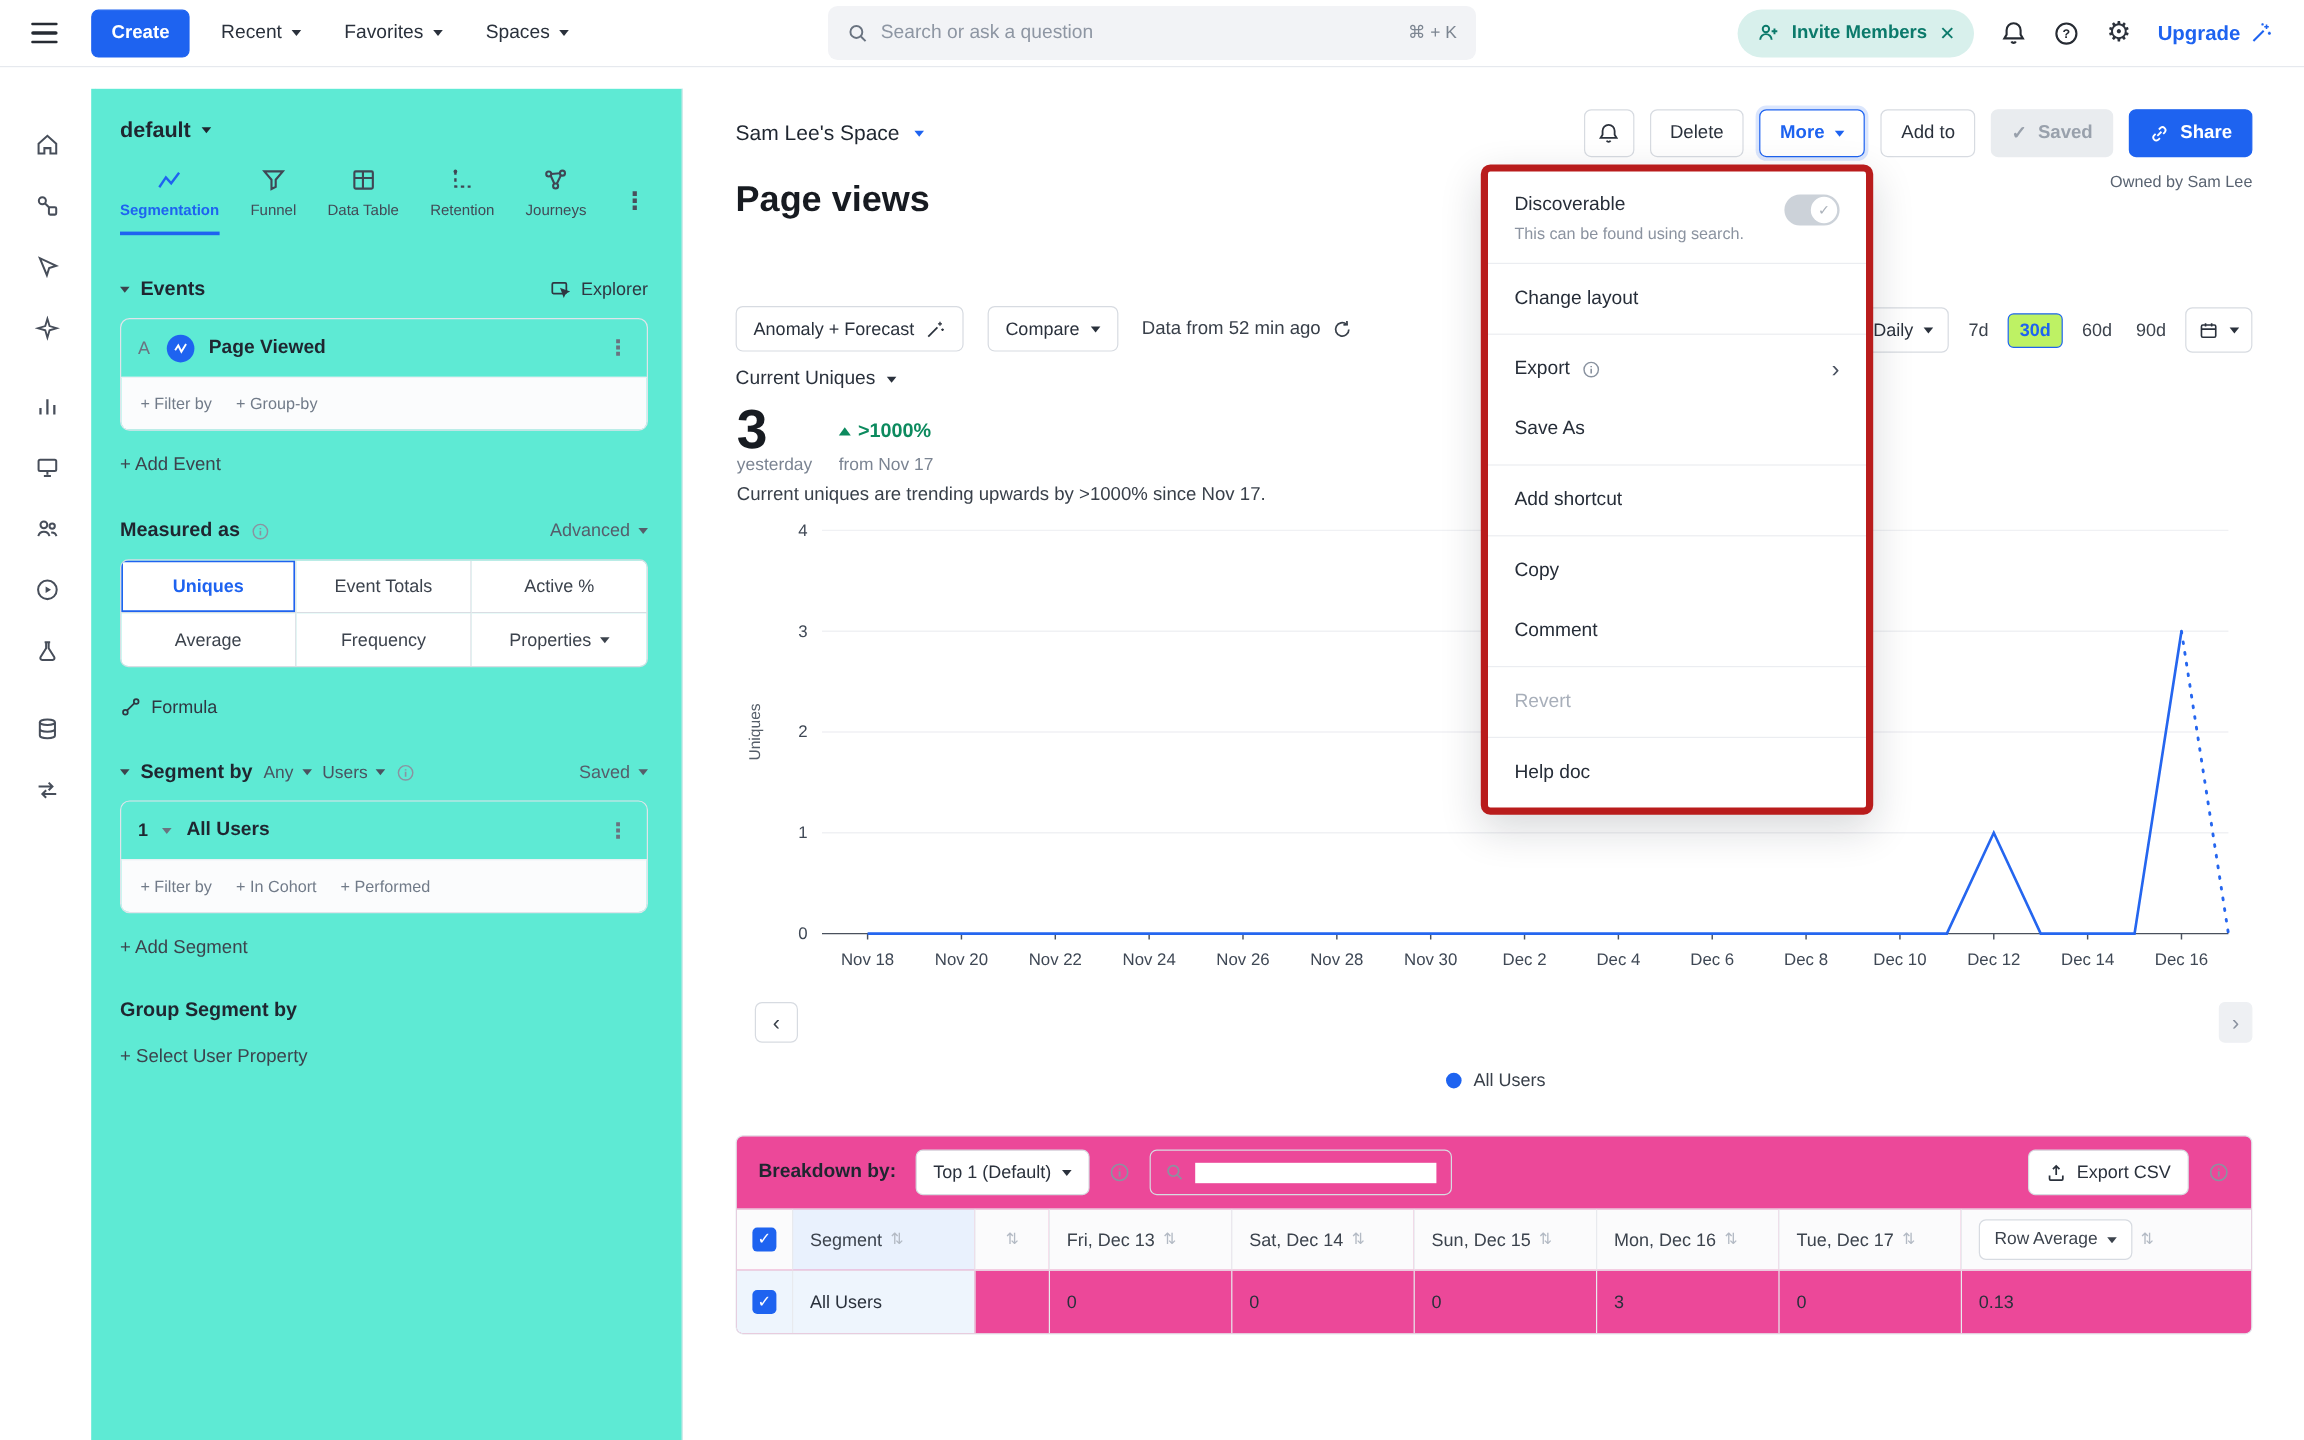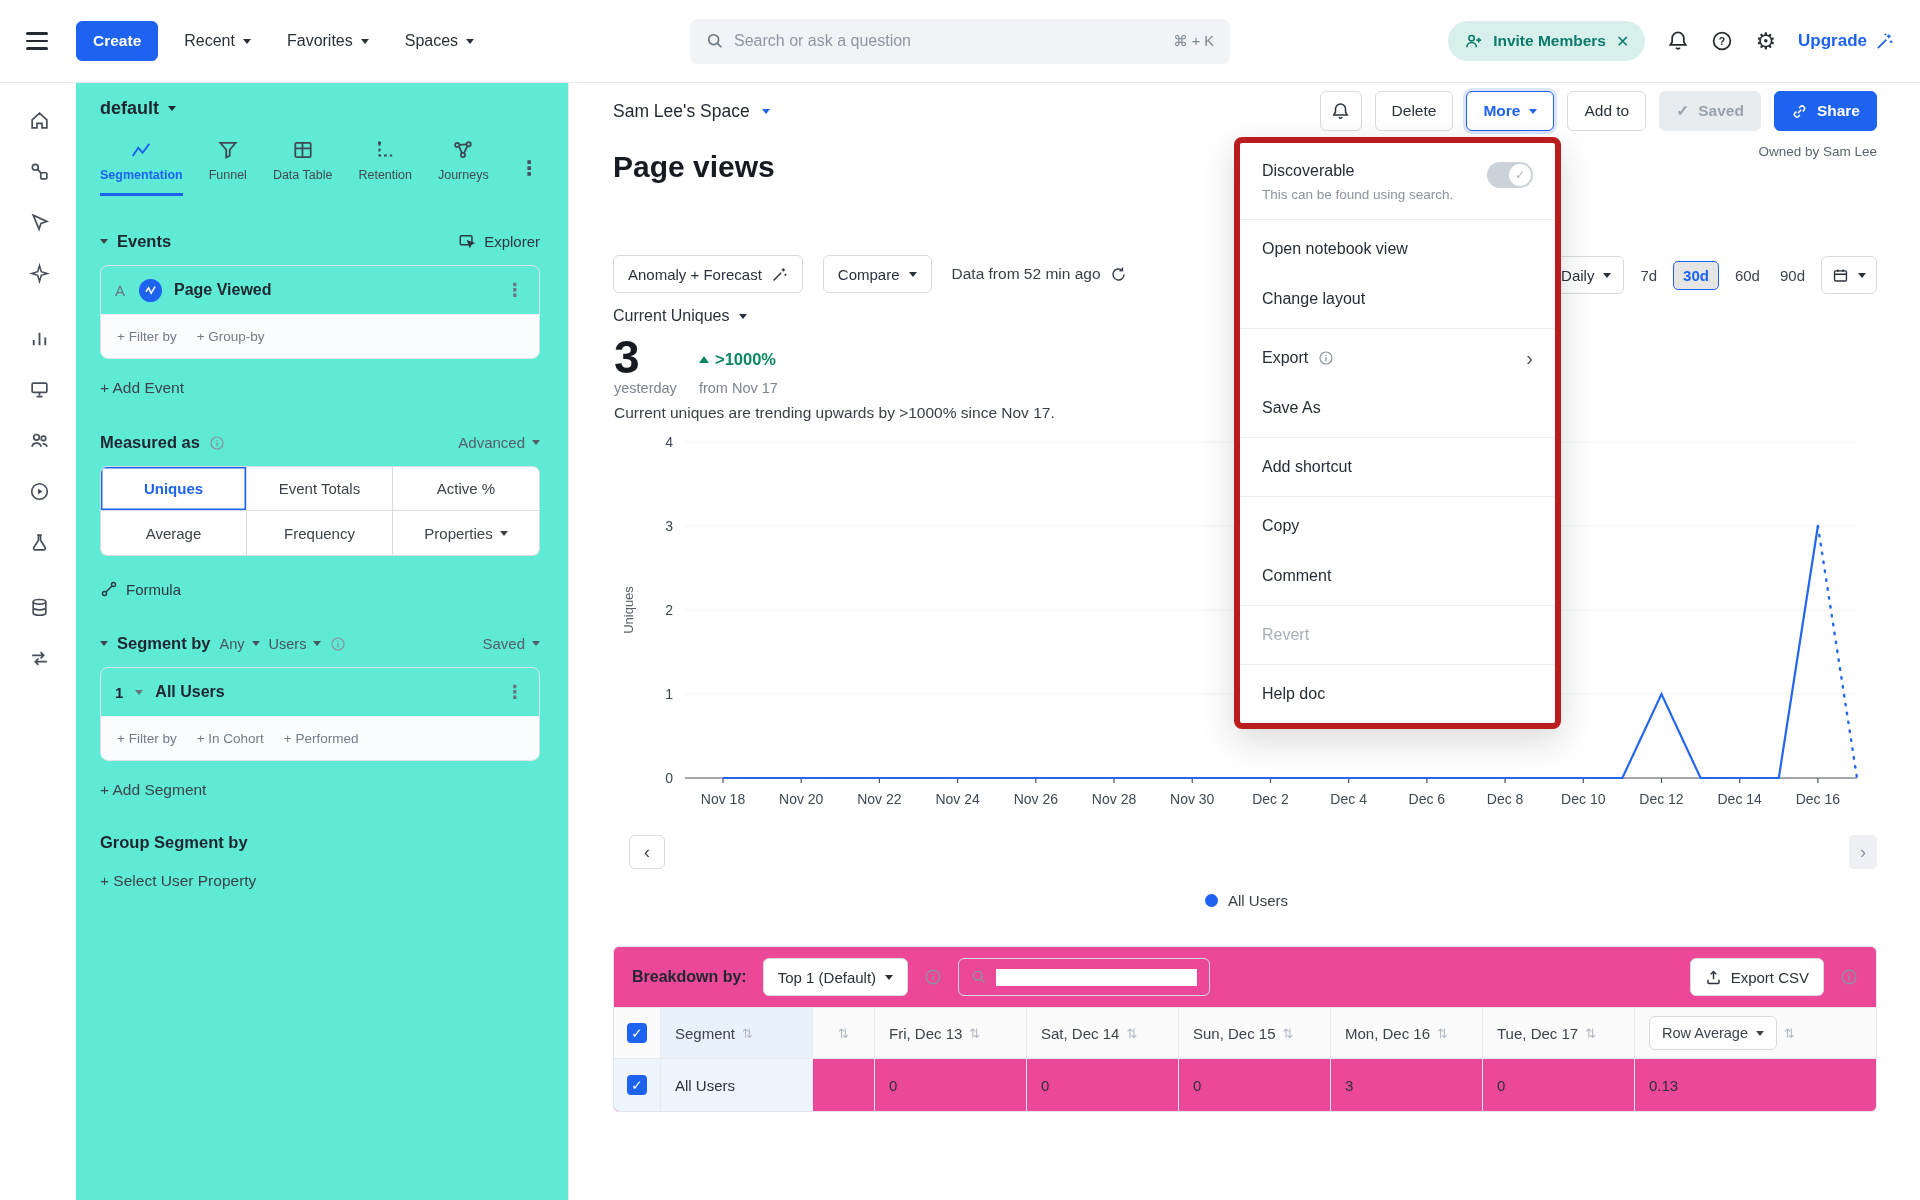--- a/index.html
+++ b/index.html
@@ -6,21 +6,21 @@
   :root{
     --accent:#1e63f0; --ink:#1f2630; --muted:#717b89; --soft:#8e96a3;
     --border:#e6e9ee; --btn-border:#d7dbe1; --green:#0c8a5e; --teal:#0b7a6b;
   }
   html,body{width:1920px;height:1200px;overflow:hidden}
   body{font-family:"Liberation Sans","DejaVu Sans",sans-serif;color:var(--ink);background:#fff;position:relative;font-size:16px}
   svg{display:block}
   .chev{width:0;height:0;border-left:4.5px solid transparent;border-right:4.5px solid transparent;border-top:5.5px solid currentColor;display:inline-block;flex:none}
 
   
-  .topbar{position:absolute;top:0;left:0;right:0;height:83px;background:#fff;border-bottom:1px solid var(--border);display:flex;align-items:center;padding:0 26px;z-index:40}
+  .topbar{position:absolute;top:0;left:0;right:0;height:56px;background:#fff;border-bottom:1px solid var(--border);display:flex;align-items:center;padding:0 26px;z-index:40}
   .hamburger{display:flex;flex-direction:column;gap:5px;cursor:pointer;margin-right:28px}
   .hamburger span{width:22px;height:2.5px;background:#262b33;border-radius:2px}
   .btn{display:inline-flex;align-items:center;gap:9px;height:40px;padding:0 16px;border:1px solid var(--btn-border);border-radius:6px;background:#fff;font-size:15.5px;color:#2a313c;cursor:pointer;white-space:nowrap}
   .btn.primary{background:var(--accent);border-color:var(--accent);color:#fff;font-weight:700}
   .btn.disabled{background:#e9ecef;border-color:#e9ecef;color:#99a1ac;font-weight:600}
   .btn.focused{border:1.5px solid var(--accent);color:var(--accent);box-shadow:0 0 0 3px rgba(30,99,240,.16);font-weight:600}
   .topnav{display:flex;align-items:center;gap:36px;margin-left:26px}
   .topnav .nav-item{display:flex;align-items:center;gap:8px;font-size:16px;color:#2a313c;cursor:pointer}
   .searchbar{position:absolute;left:50%;transform:translateX(-50%);width:540px;height:45px;background:#f2f3f6;border-radius:8px;display:flex;align-items:center;padding:0 16px;gap:10px}
   .searchbar input{flex:1;border:none;outline:none;background:transparent;font-size:16px;color:#2a313c;font-family:inherit}
@@ -77,21 +77,21 @@
   .hdr-actions{margin-left:auto;display:flex;align-items:center;gap:13px}
   .icon-btn{width:42px;height:40px;border:1px solid var(--btn-border);border-radius:6px;background:#fff;display:flex;align-items:center;justify-content:center;cursor:pointer;color:#2c323c}
   .owned{position:absolute;top:70px;right:43px;color:#5a6472;font-size:13.5px}
   .page-title{position:absolute;top:76px;left:40px;font-size:30px;font-weight:700;color:#171b21}
   .page-desc{position:absolute;top:122px;left:40px;font-size:17px;color:#9aa3ad}
   .controls{position:absolute;top:181px;left:40px;display:flex;align-items:center;gap:20px}
   .btn.sm{height:38px;font-size:15px;padding:0 14px}
   .freshness{display:flex;align-items:center;gap:9px;color:#39404a;font-size:15.5px}
   .ranges{position:absolute;top:182px;right:43px;display:flex;align-items:center;gap:12px}
   .range-txt{color:#3c434d;font-size:15px;padding:6px 4px;cursor:pointer}
-  .range-sel{color:var(--accent);font-weight:600;border:1.5px solid var(--accent);background:#e5e5e5;border-radius:5px;padding:5px 9px;font-size:15px;cursor:pointer}
+  .range-sel{color:var(--accent);font-weight:600;border:1.5px solid var(--accent);background:#bef264;border-radius:5px;padding:5px 9px;font-size:15px;cursor:pointer}
   .metric-label{position:absolute;top:233px;left:40px;display:flex;align-items:center;gap:9px;font-size:16px;color:#2a313c;cursor:pointer}
   .metric-value{position:absolute;top:256px;left:41px;font-size:46px;font-weight:700;color:#171b21}
   .trend{position:absolute;top:276px;left:126px;display:flex;align-items:center;gap:6px;color:var(--green);font-size:16.5px;font-weight:700}
   .up-arrow{width:0;height:0;border-left:5.5px solid transparent;border-right:5.5px solid transparent;border-bottom:7px solid var(--green)}
   .metric-sub{position:absolute;top:306px;left:41px;display:flex;gap:22px;color:#7b8492;font-size:14.5px}
   .metric-summary{position:absolute;top:330px;left:41px;color:#39404a;font-size:15.5px}
   .chart{position:absolute;left:40px;top:348px}
   .chart text{font-family:"Liberation Sans",sans-serif}
   .pager{position:absolute;top:761px;width:36px;height:34px;border:1px solid var(--btn-border);border-radius:6px;background:#fff;display:flex;align-items:center;justify-content:center;color:#3c434d;font-size:18px;cursor:pointer}
   .pager.left{left:56px}
@@ -598,21 +598,20 @@
     <div class="disc">
       <div>
         <div class="t">Discoverable</div>
         <div class="s">This can be found using search.</div>
       </div>
       <div class="toggle">
           <span class="knob">✓</span>
         </div>
     </div>
     <div class="msep"></div>
-    <div class="mi">Open notebook view</div>
     <div class="mi">Change layout</div>
     <div class="msep"></div>
     <div class="mi">
       <span>Export</span>
       <span class="info-i">
           <svg width="16" height="16" viewBox="0 0 20 20">
             <circle cx="10" cy="10" r="7.5" fill="none" stroke="#8a93a0" stroke-width="1.5"></circle>
             <path d="M10 9v5M10 6.2v1.4" stroke="#8a93a0" stroke-width="1.7"></path>
           </svg>
         </span>

